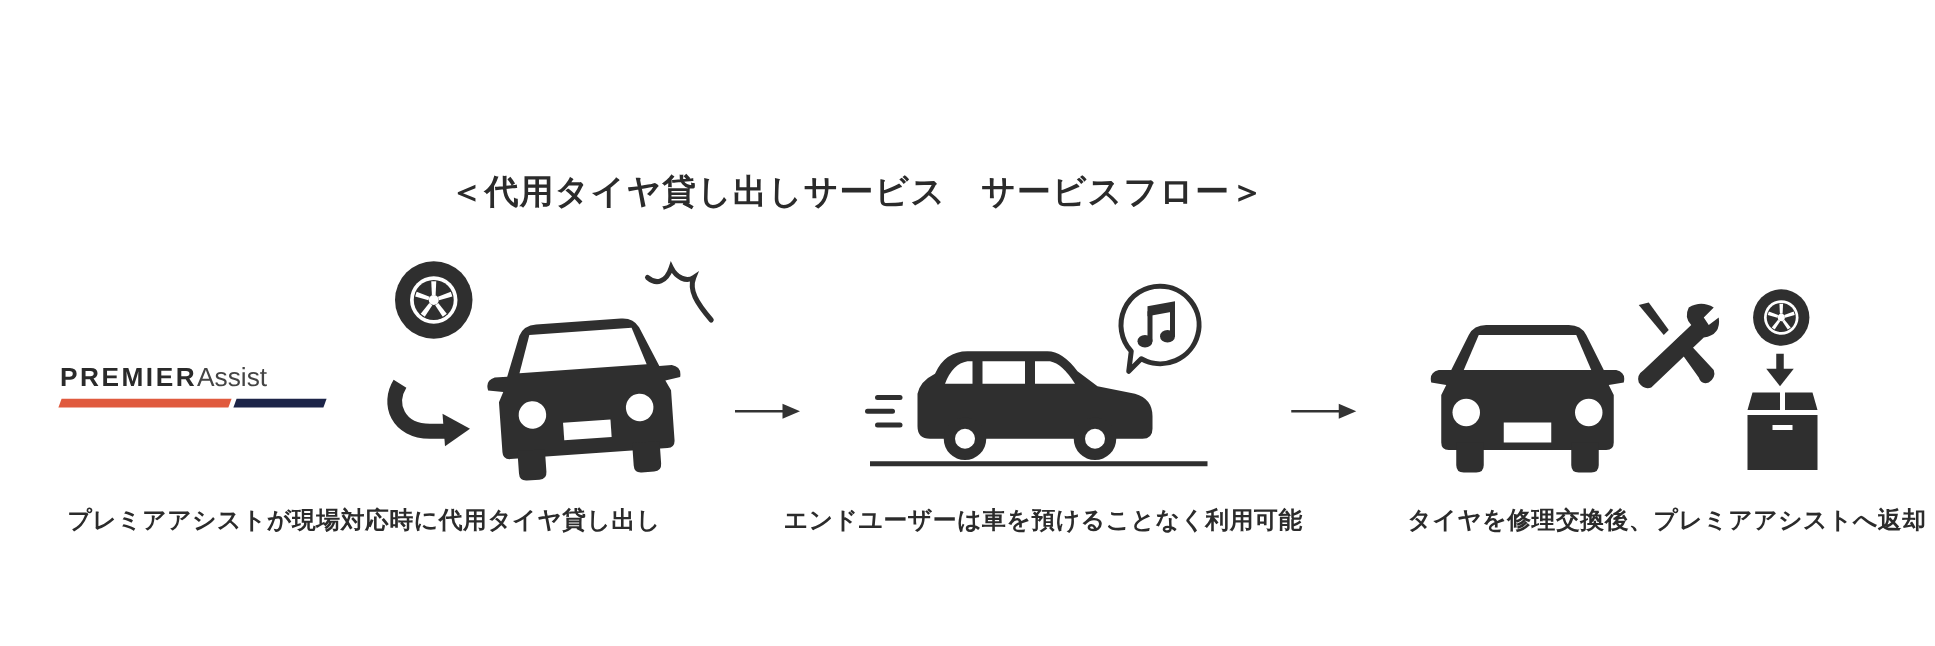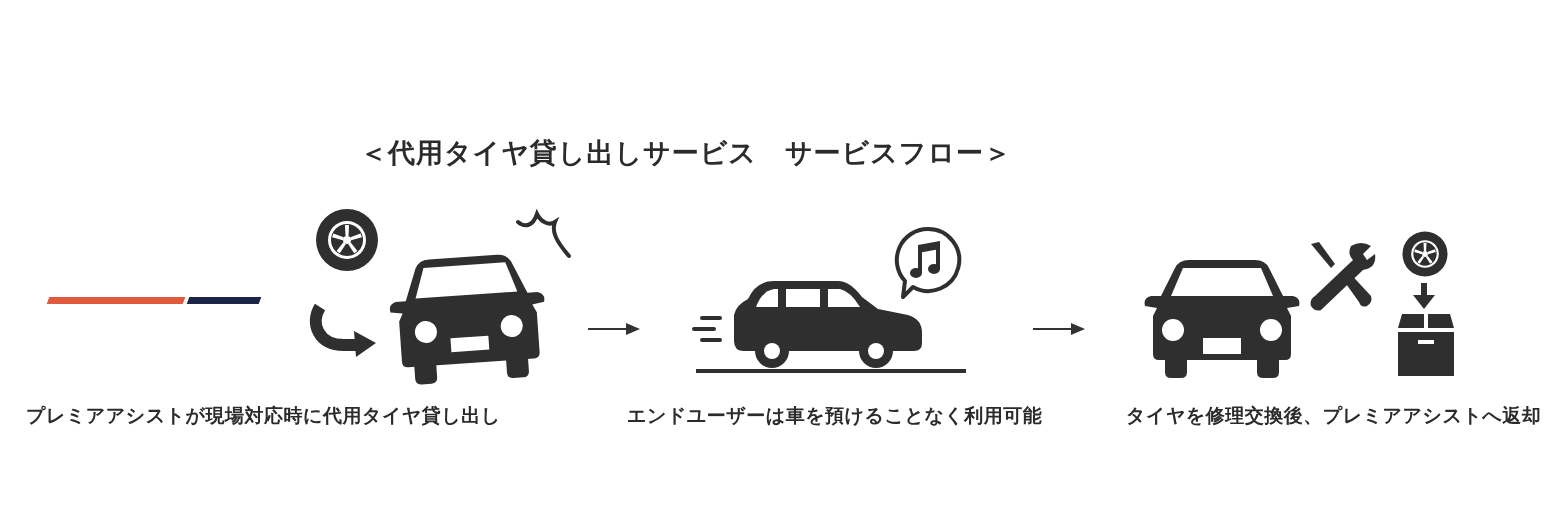--- a/index.html
+++ b/index.html
@@ -17,20 +17,23 @@
   .stripe-b { width:72px; background:#1c2448; transform:skewX(-20deg); }
   .caption { top:403px; font-size:19px; font-weight:bold; color:#2b2b2b; white-space:nowrap; letter-spacing:0.5px; }
   svg { position:absolute; overflow:visible; }
 </style>
 </head>
 <body>
 
 <div class="abs title">＜代用タイヤ貸し出しサービス　サービスフロー＞</div>
 
 <div class="abs logo">
+  <div class="logo-text">
+    <span class="p1">PREMIER</span><span class="p2">Assist</span>
+  </div>
   <div class="stripes">
     <div class="stripe-a"></div>
     <div class="stripe-b"></div>
   </div>
 </div>
 
 <svg style="left:314px;top:207px" width="66" height="66" viewBox="0 0 66 66">
   <circle cx="33" cy="33" r="31" fill="#2f2f2f"></circle>
   <circle cx="33" cy="33" r="19" fill="#ffffff"></circle>
   <circle cx="33" cy="33" r="16" fill="#2f2f2f"></circle>
@@ -145,15 +148,15 @@
 </svg>
 <svg style="left:1398px;top:314px" width="56" height="62" viewBox="0 0 56 62">
   <g fill="#2f2f2f">
     <path d="M4 0 L26 0 L26 14 L0 14 Z"></path>
     <path d="M30 0 L52 0 L56 14 L30 14 Z"></path>
     <rect x="0" y="18" width="56" height="44"></rect>
   </g>
   <rect x="20" y="26" width="16" height="4" fill="#ffffff"></rect>
 </svg>
 
-<div class="abs caption" style="left:26px">プレミアアシストが現場対応時に代用タイヤ貸し出し</div>
+<div class="abs caption" style="left:54px">プレミアアシストが現場対応時に代用タイヤ貸し出し</div>
 <div class="abs caption" style="left:627px">エンドユーザーは車を預けることなく利用可能</div>
 <div class="abs caption" style="left:1126px">タイヤを修理交換後、プレミアアシストへ返却</div>
 
 </body></html>

